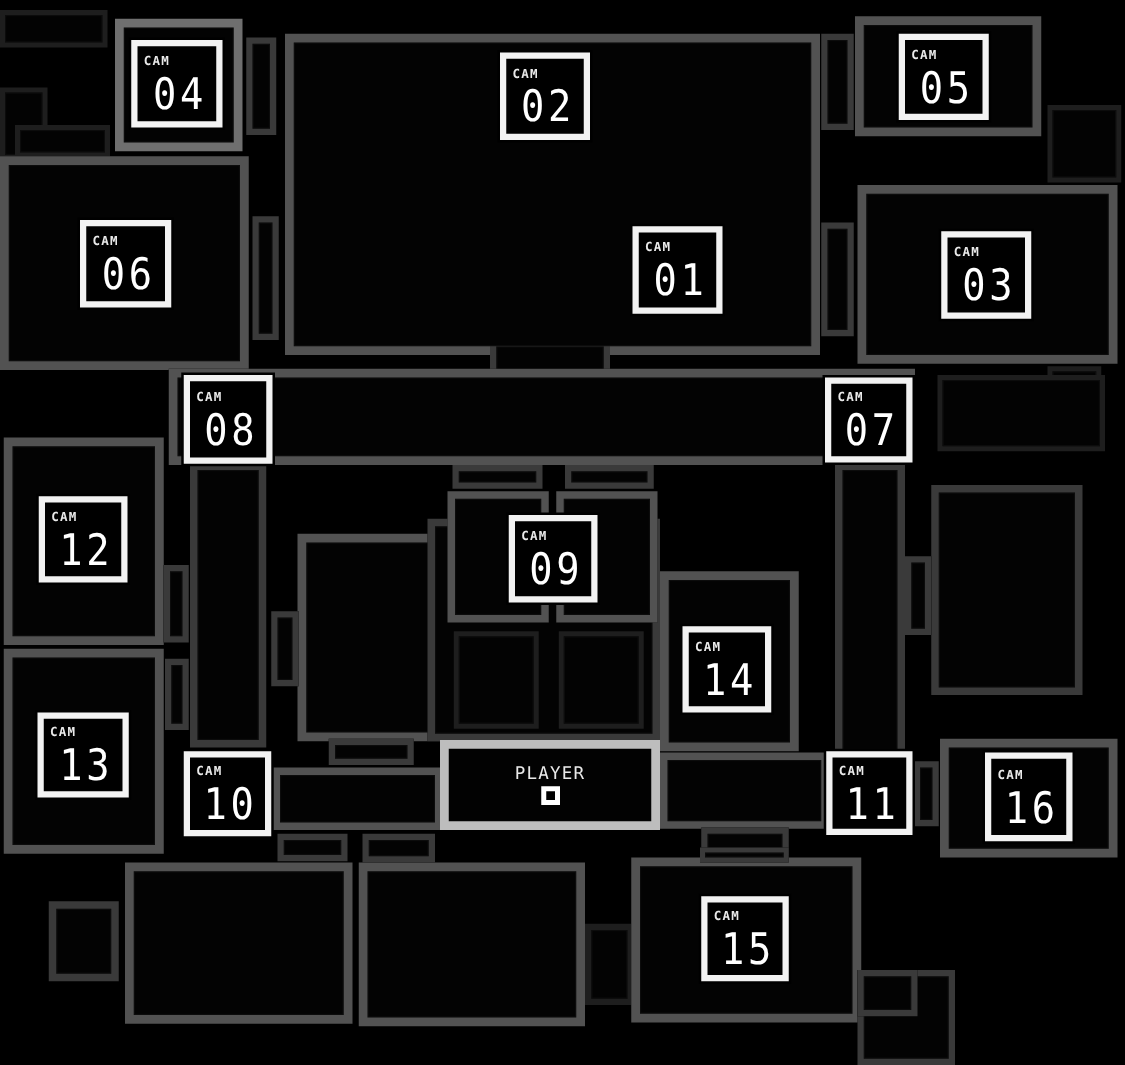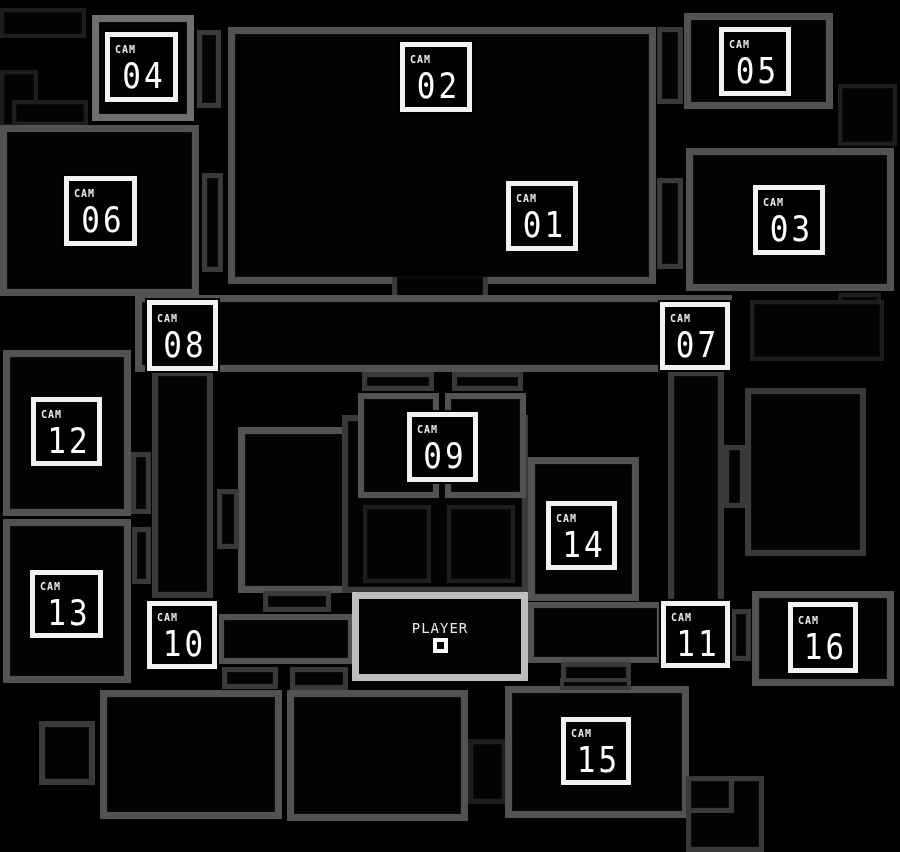--- a/index.html
+++ b/index.html
@@ -140,17 +140,17 @@
       </button>
       <button class="cam-btn" type="button" style="left: 561px; top: 717px; width: 70px; height: 68px; border-color: rgb(242, 242, 242);">
         <span class="cam-label">CAM</span>
         <span class="cam-number">15</span>
       </button>
       <button class="cam-btn" type="button" style="left: 788px; top: 602px; width: 70px; height: 71px; border-color: rgb(242, 242, 242);">
         <span class="cam-label">CAM</span>
         <span class="cam-number">16</span>
       </button>
     </div>
-  <div id="player-room" style="left: 352px; top: 592px; width: 176px; height: 89px; border: 7px solid rgb(189, 189, 189); text-align: right;">
+  <div id="player-room" style="left: 352px; top: 592px; width: 176px; height: 72px; border: 7px solid rgb(189, 189, 189); text-align: right;">
     <span id="player-label">PLAYER</span>
     <span id="player-marker"></span>
   </div>
 </div>
 
 </body></html>

